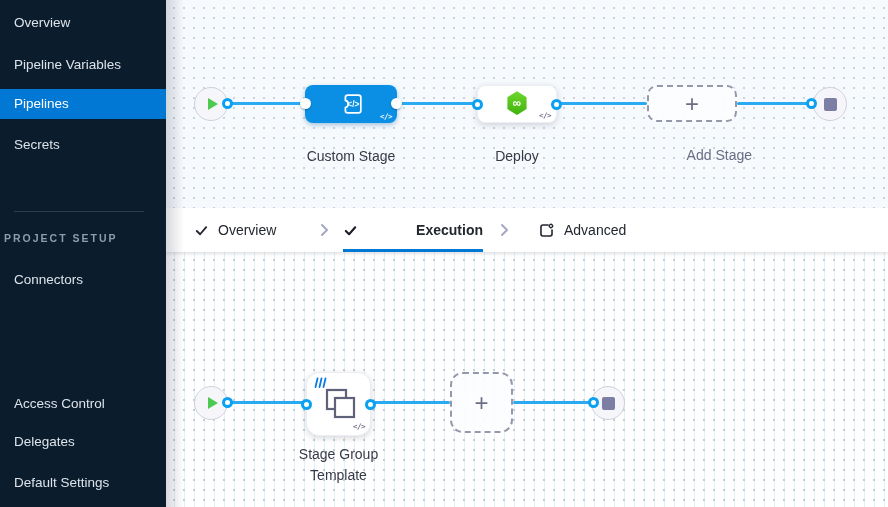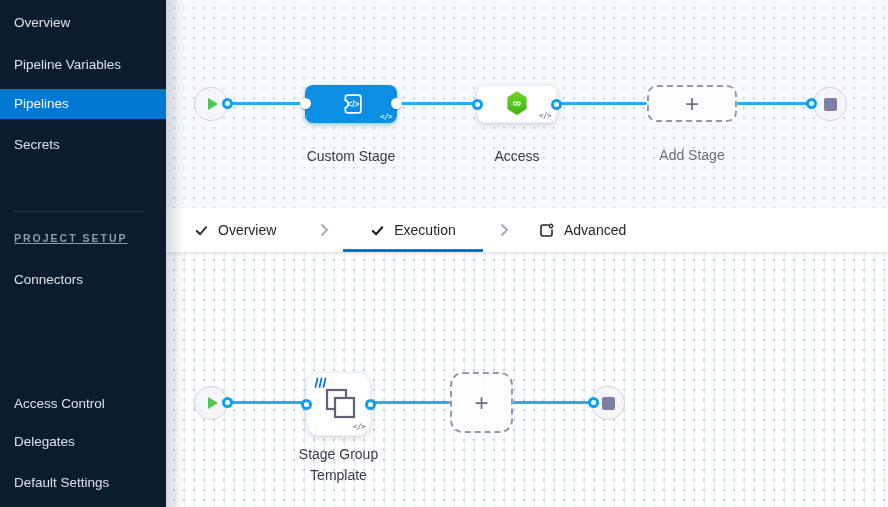--- a/index.html
+++ b/index.html
@@ -5,22 +5,22 @@
   html,body{margin:0;padding:0;}
   body{width:888px;height:507px;overflow:hidden;font-family:"Liberation Sans",sans-serif;background:#fff;}
   #app{position:relative;width:736px;height:507px;}
 
   
   #sidebar{position:absolute;left:0;top:0;width:166px;height:507px;background:#0b1c2c;z-index:10;}
   .side-item{position:absolute;left:0;right:0;height:30px;line-height:30px;padding-left:14px;
     font-size:13.5px;color:#dde3ea;cursor:pointer;white-space:nowrap;}
   .side-item.active{background:#0278d5;color:#ffffff;}
   .side-divider{position:absolute;left:14px;right:22px;height:1px;background:#2e3b4a;}
-  .side-section{position:absolute;left:0;right:0;height:20px;line-height:20px;padding-left:14px;
-    font-size:10.5px;letter-spacing:2px;color:#8e9cab;font-weight:600;white-space:nowrap;text-decoration:underline;}
+  .side-section{position:absolute;left:0;right:0;height:20px;line-height:20px;padding-left:4px;
+    font-size:10.5px;letter-spacing:2px;color:#8e9cab;font-weight:600;white-space:nowrap;}
 
   
   #edge-shade{position:absolute;left:166px;top:0;width:18px;height:507px;z-index:40;pointer-events:none;
     background:linear-gradient(90deg,rgba(60,64,92,0.20),rgba(60,64,92,0));}
 
   
   #canvas-top{position:absolute;left:166px;top:0;width:722px;height:208px;background-color:#f6fafd;
     background-image:radial-gradient(circle,#c7d3e0 1px,rgba(0,0,0,0) 1.4px);
     background-size:10px 10px;background-position:3px 3px;}
   #canvas-bottom{position:absolute;left:166px;top:252px;width:722px;height:255px;background-color:#ffffff;
@@ -28,21 +28,21 @@
       linear-gradient(90deg,rgba(125,195,226,0.22) 1px,rgba(0,0,0,0) 1px);
     background-size:10px 10px,10px 10px;background-position:3px 3px,8px 0;}
 
   
   #tabbar{position:absolute;left:166px;top:208px;width:722px;height:44px;background:#ffffff;z-index:20;
     box-shadow:0 2px 3px rgba(96,97,112,0.18);}
   .tab{position:absolute;top:0;height:44px;display:flex;align-items:center;gap:9px;
     font-size:14px;color:#22272f;cursor:pointer;}
   .tab .tab-label{white-space:nowrap;}
   #tab-overview{left:28px;}
-  #tab-execution{left:177px;width:140px;justify-content:center;font-weight:400;}
+  #tab-execution{left:177px;width:140px;justify-content:space-between;font-weight:700;}
   #tab-execution::after{content:"";position:absolute;left:0;right:0;bottom:0;height:3px;background:#0278d5;}
   #tab-advanced{left:372px;}
   .tab-chev{position:absolute;top:14px;width:16px;height:16px;}
 
   
   .edge{position:absolute;height:3px;background:#29aaf2;border-radius:2px;}
   .port{position:absolute;width:11px;height:11px;border-radius:50%;background:#ffffff;
     border:3px solid #0ba0f2;box-sizing:border-box;z-index:6;cursor:pointer;}
   .port.white{border:none;box-shadow:0 1px 2px rgba(20,40,70,0.35);}
   .terminal{position:absolute;width:34px;height:34px;border-radius:50%;background:#f6f6fa;
@@ -53,21 +53,21 @@
   .node.white{background:#ffffff;border:1px solid #eceef3;border-radius:8px;
     box-shadow:0 2px 6px rgba(40,41,61,0.18);}
   .node.dashed{border:2px dashed #9597ab;border-radius:10px;background:rgba(252,253,255,0.92);
     color:#6b6d85;}
   .plus-glyph{font-size:24px;font-weight:300;color:#6b6d85;line-height:1;}
   .code-badge{position:absolute;right:5px;bottom:2px;font-size:7.5px;font-weight:700;letter-spacing:-0.5px;
     font-family:"DejaVu Sans Mono",monospace;}
   .code-badge.on-blue{color:#ffffff;}
   .code-badge.on-white{color:#6b6d85;}
   .node-label{position:absolute;text-align:center;font-size:14px;color:#383946;line-height:21px;}
-  .node-label.muted{color:#6b6d85;}
+  .node-label.muted{color:#6b6d85;text-align:right;}
   .tmpl-badge{position:absolute;left:6px;top:4px;z-index:7;}
 </style>
 </head>
 <body>
 
 <div id="app">
 
   <nav id="sidebar">
     <div class="side-item" style="top:8px">Overview</div>
     <div class="side-item" style="top:50px">Pipeline Variables</div>
@@ -114,21 +114,21 @@
               <stop offset="1" stop-color="#3fb30e"></stop>
           </linearGradient>
         </defs>
         <polygon points="18,5 29.3,12 29.3,26 18,33 6.7,26 6.7,12" fill="url(#gGreen)"></polygon>
         <text x="18" y="24" text-anchor="middle" font-size="14" font-weight="bold" fill="#ffffff">∞</text>
       </svg>
       <span class="code-badge on-white">&lt;/&gt;</span>
       <div class="port" style="left:-6px;top:13px"></div>
       <div class="port" style="right:-6px;top:13px"></div>
     </div>
-    <div class="node-label" style="left:291px;top:146px;width:120px">Access</div>
+    <div class="node-label" style="left:291px;top:146px;width:120px">Deploy</div>
 
     <div class="node dashed" style="left:481px;top:85px;width:90px;height:37px">
       <span class="plus-glyph">+</span>
     </div>
     <div class="node-label muted" style="left:466px;top:145px;width:120px">Add Stage</div>
 
     <div class="port" style="left:640px;top:98px"></div>
     <div class="terminal" style="left:647px;top:87px">
       <div class="stop-square"></div>
     </div>

